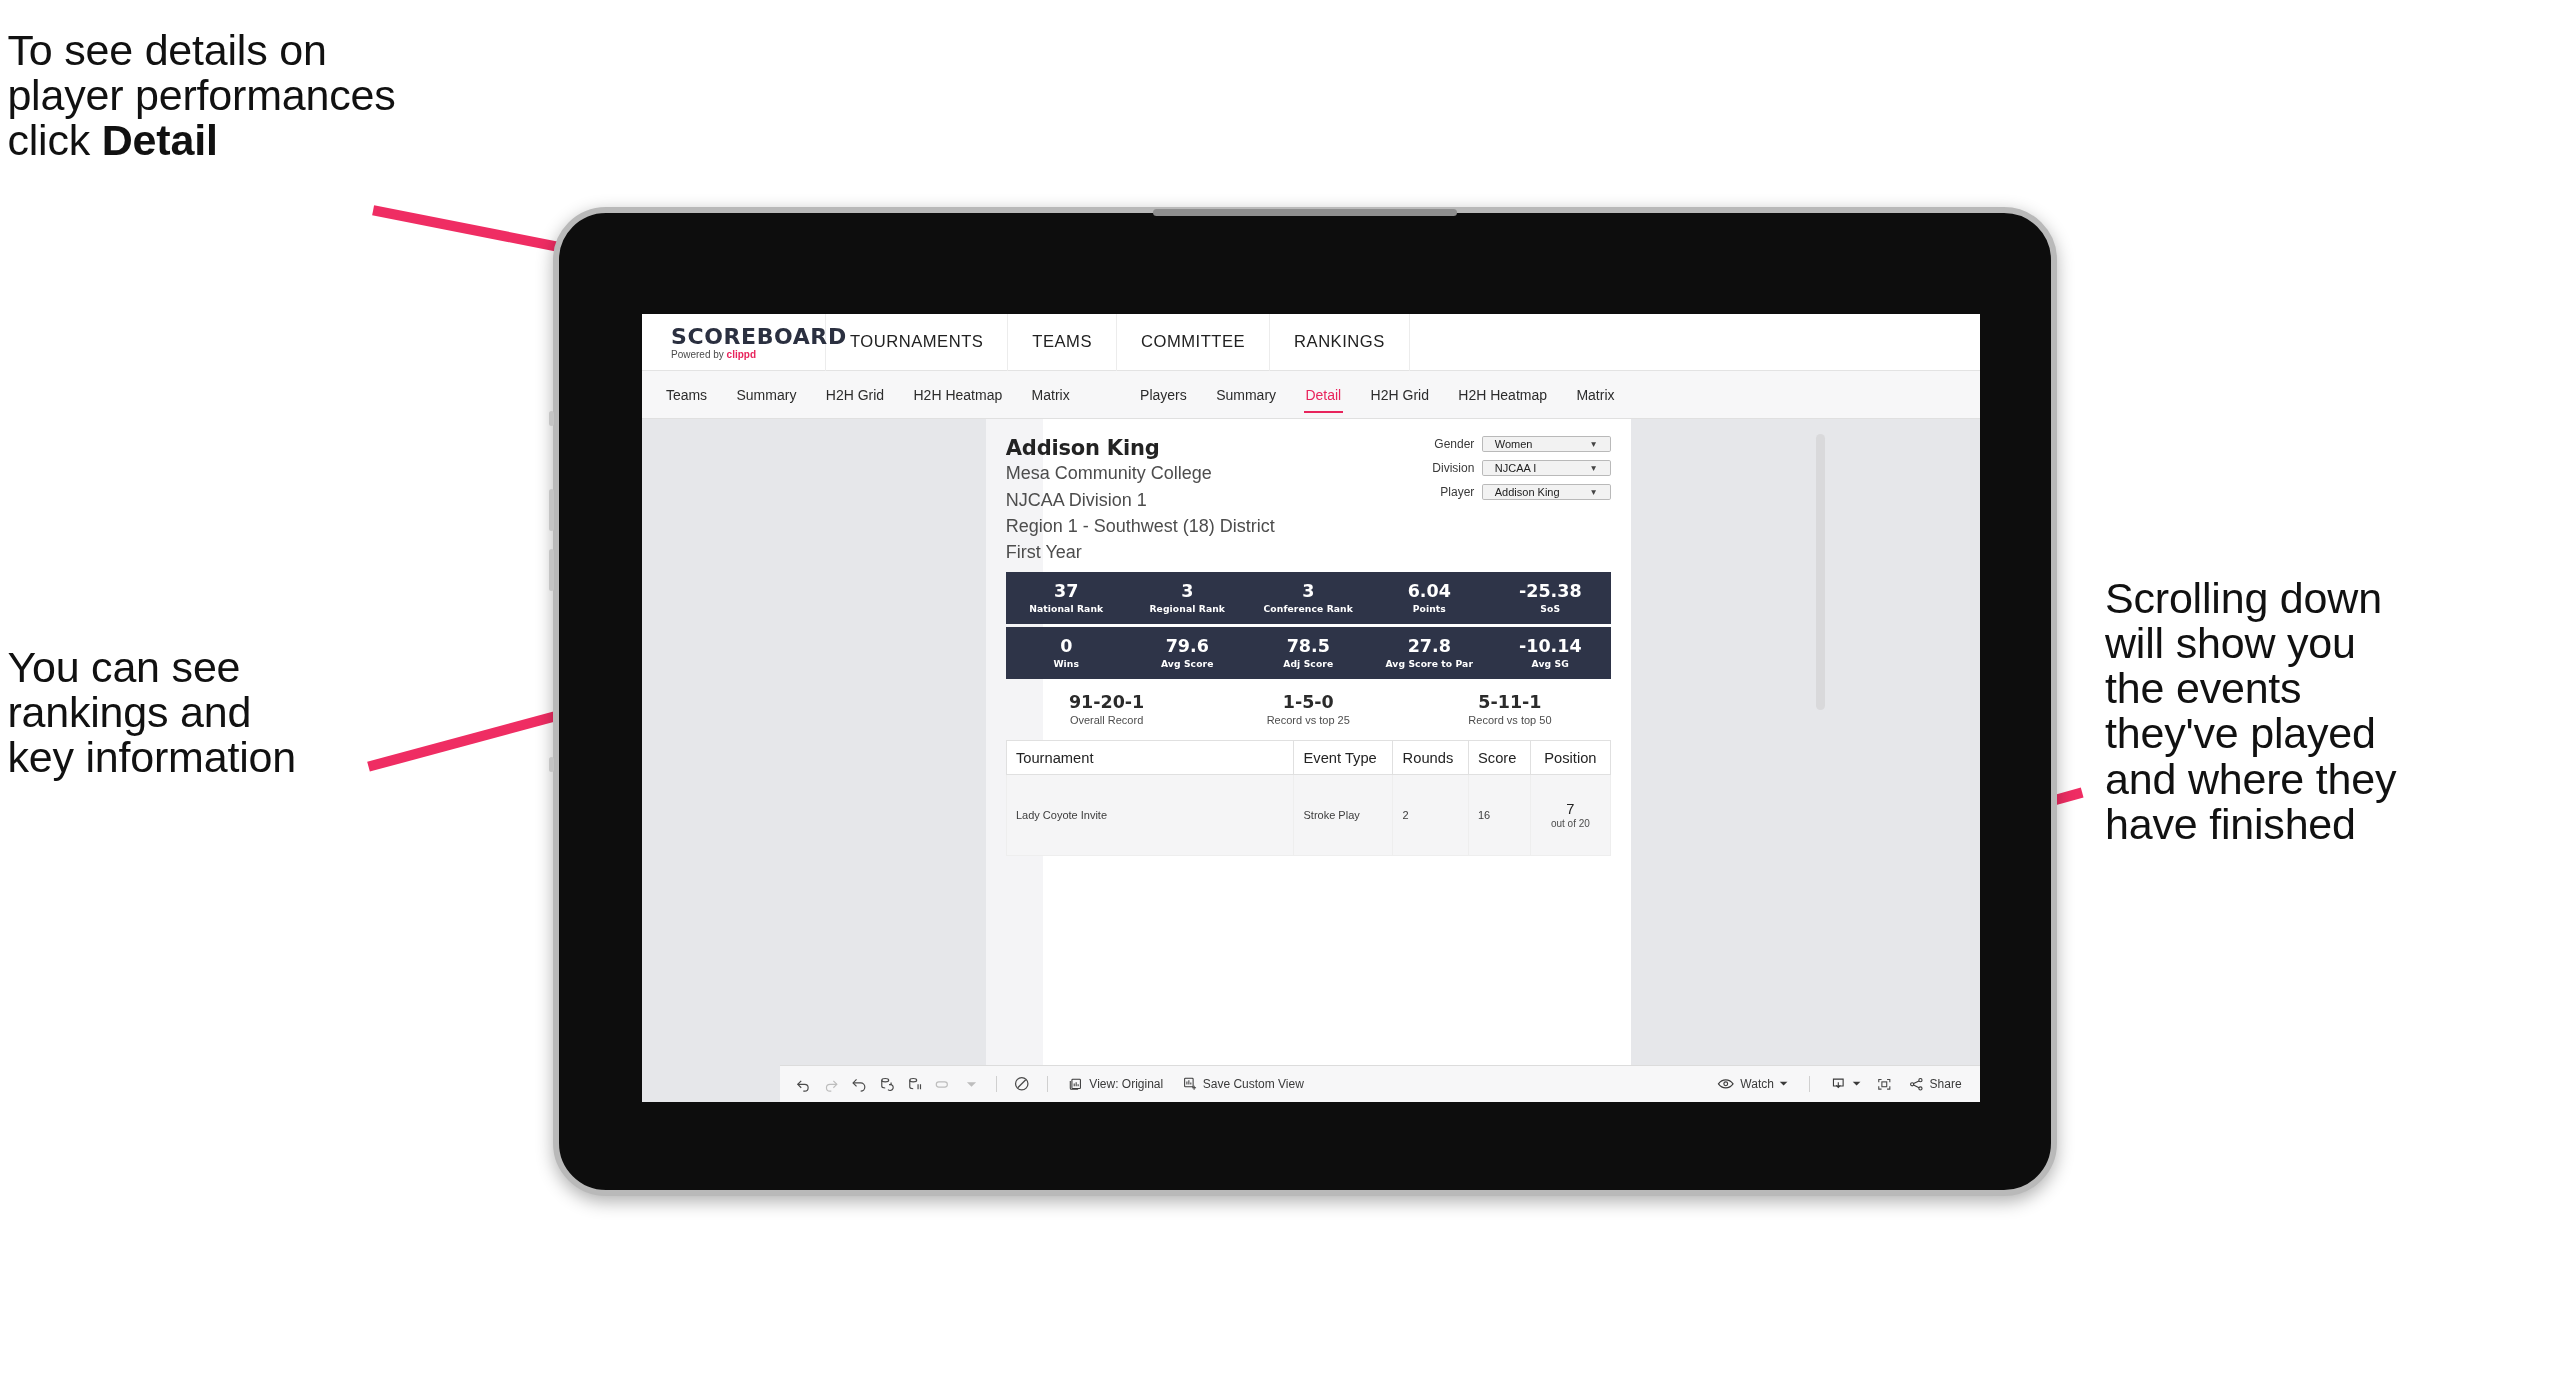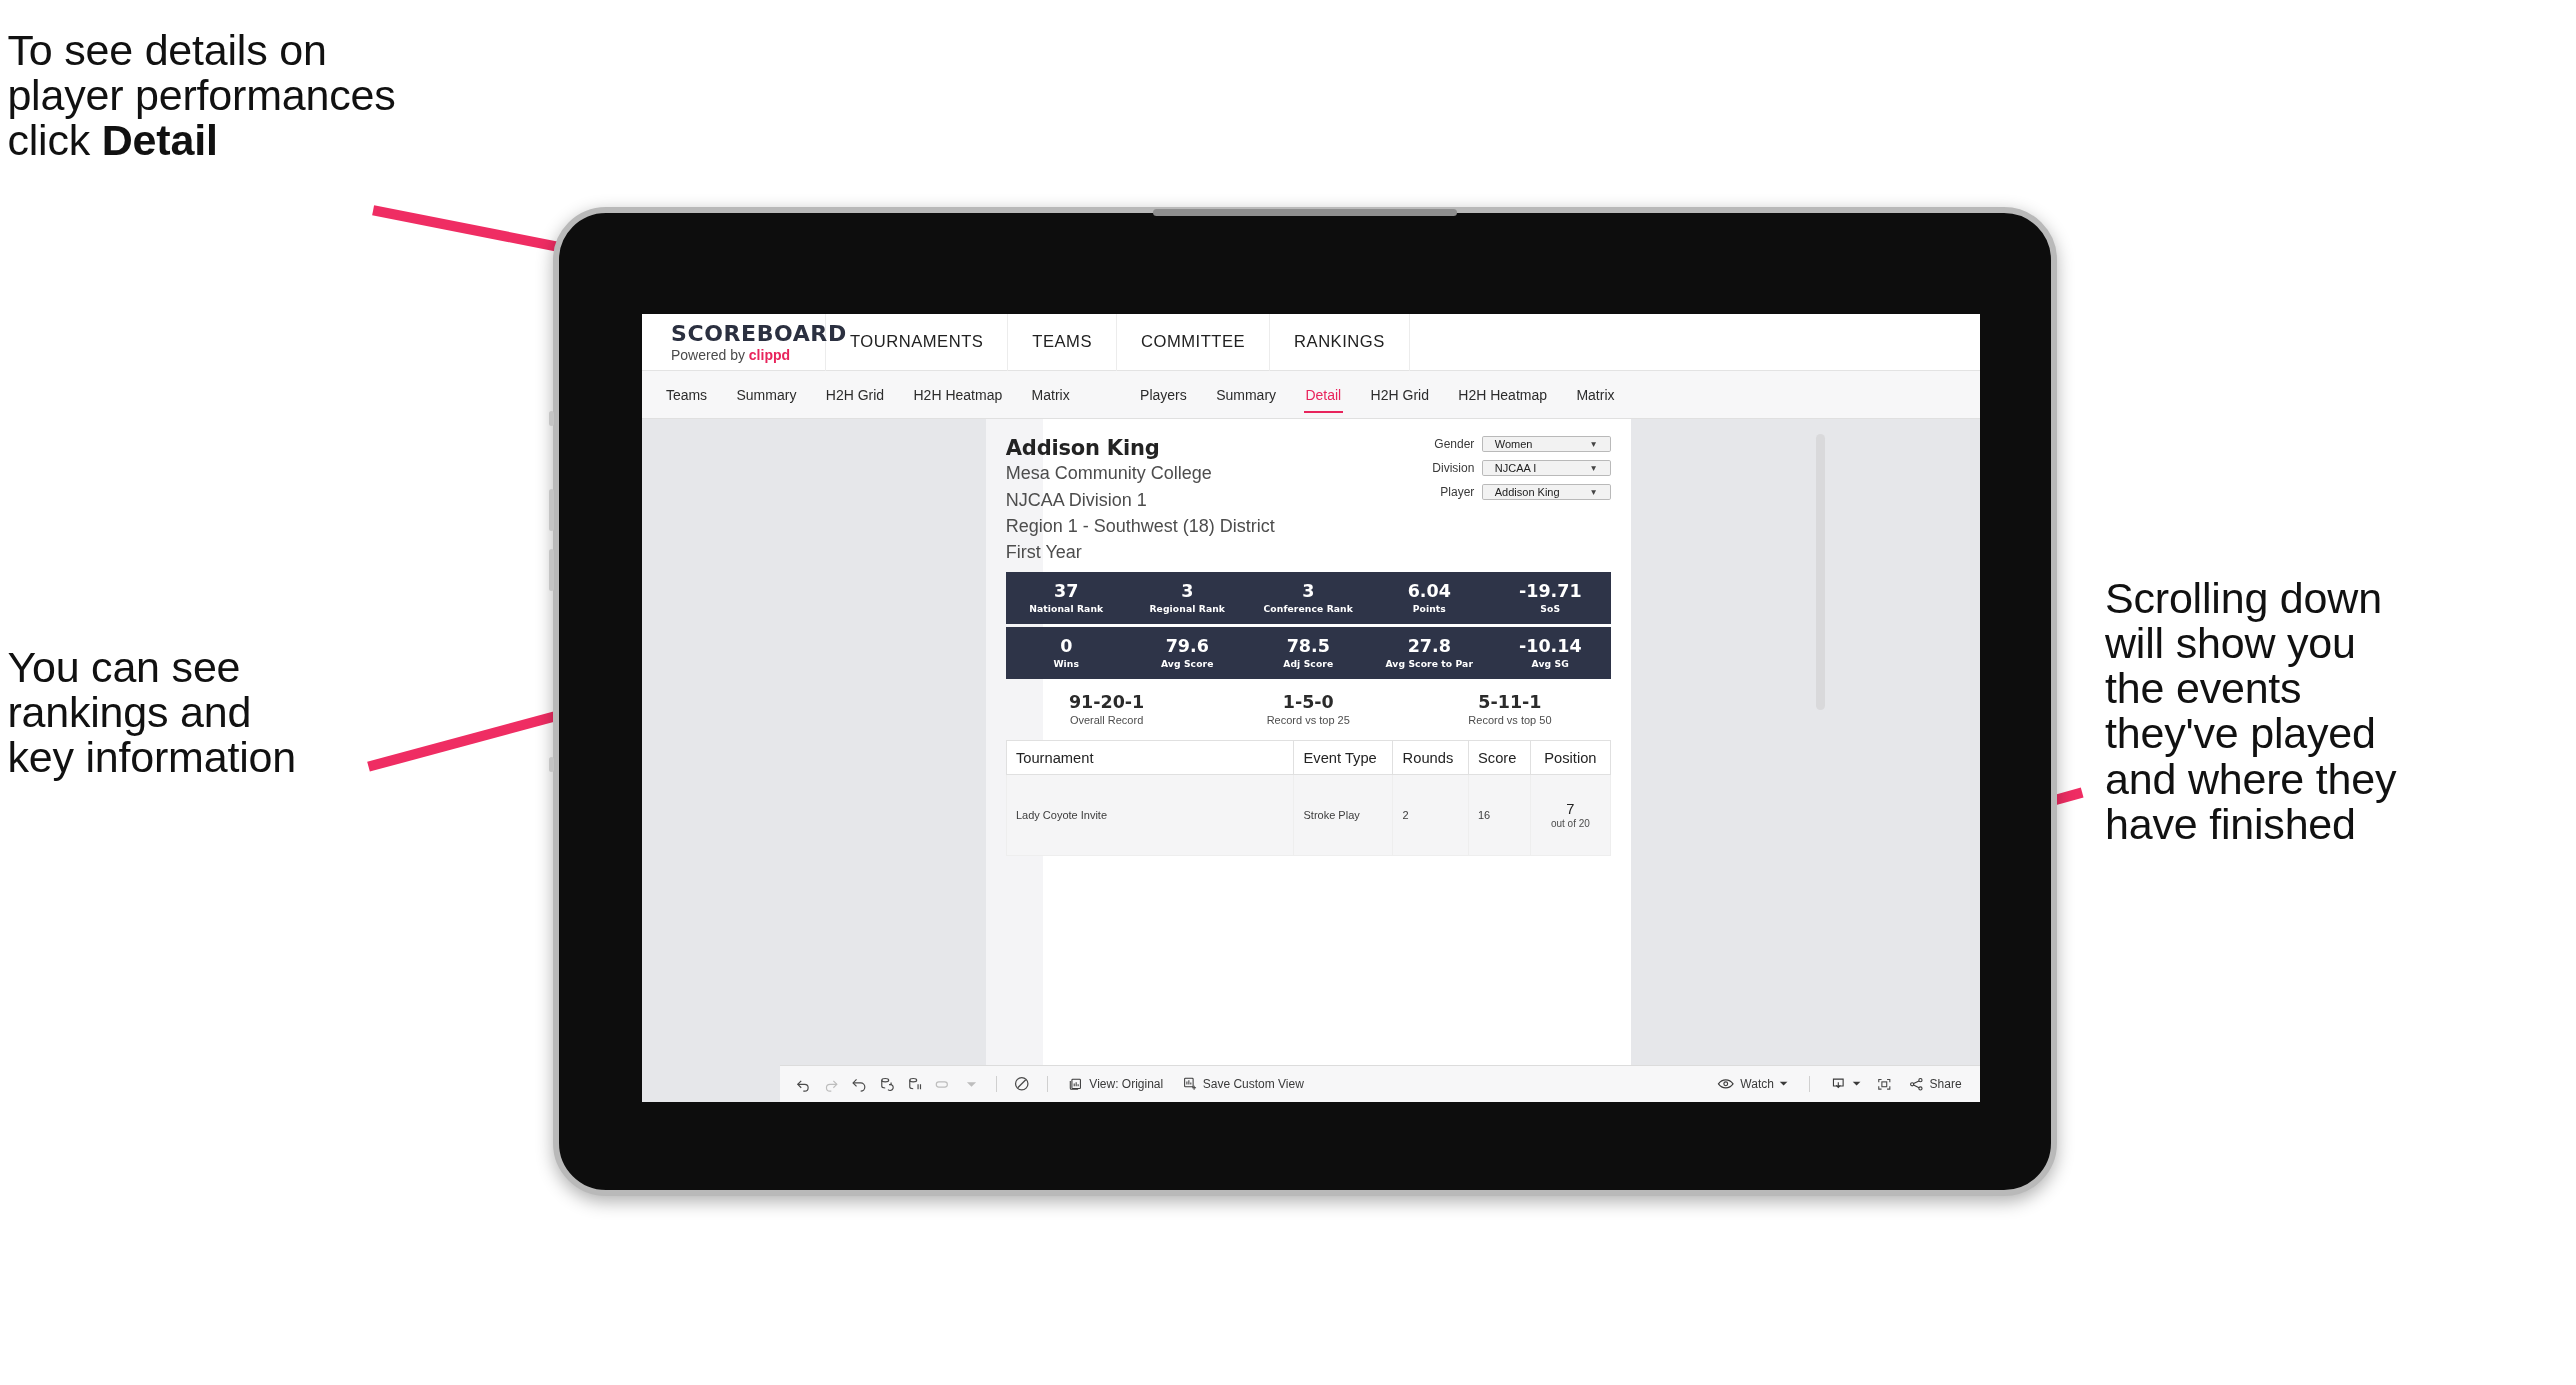--- a/index.html
+++ b/index.html
@@ -73,21 +73,21 @@
     display: flex; flex-direction: column; justify-content: center;
     padding-left: 29px;
     border-right: 0.9px solid #ececec;
   }
   .logo-main {
     font-family: "DejaVu Sans", sans-serif;
     font-weight: 700; font-size: 22px; letter-spacing: 0.6px;
     color: #2b3040;
   }
   .logo-sub {
-    font-size: 14px; color: #4a4a4a; margin-top: 0.9px;
+    font-size: 10px; color: #4a4a4a; margin-top: 0.9px;
   }
   .logo-sub .brand { color: #e8245c; font-weight: 700; }
   .topnav {
     display: flex; align-items: center; height: 57px;
   }
   .topnav-item {
     padding: 0 24px; height: 57px; display: flex; align-items: center;
     font-size: 16.6px; color: #222; letter-spacing: 0.5px;
     border-right: 0.9px solid #ececec;
     cursor: pointer;
@@ -333,21 +333,21 @@
               </div>
               <div class="cell">
                 <div class="val">3</div>
                 <div class="lab">Conference Rank</div>
               </div>
               <div class="cell">
                 <div class="val">6.04</div>
                 <div class="lab">Points</div>
               </div>
               <div class="cell">
-                <div class="val">-19.71</div>
+                <div class="val">-25.38</div>
                 <div class="lab">SoS</div>
               </div>
             </div>
 
             <div class="band second">
               <div class="cell">
                 <div class="val">0</div>
                 <div class="lab">Wins</div>
               </div>
               <div class="cell">

